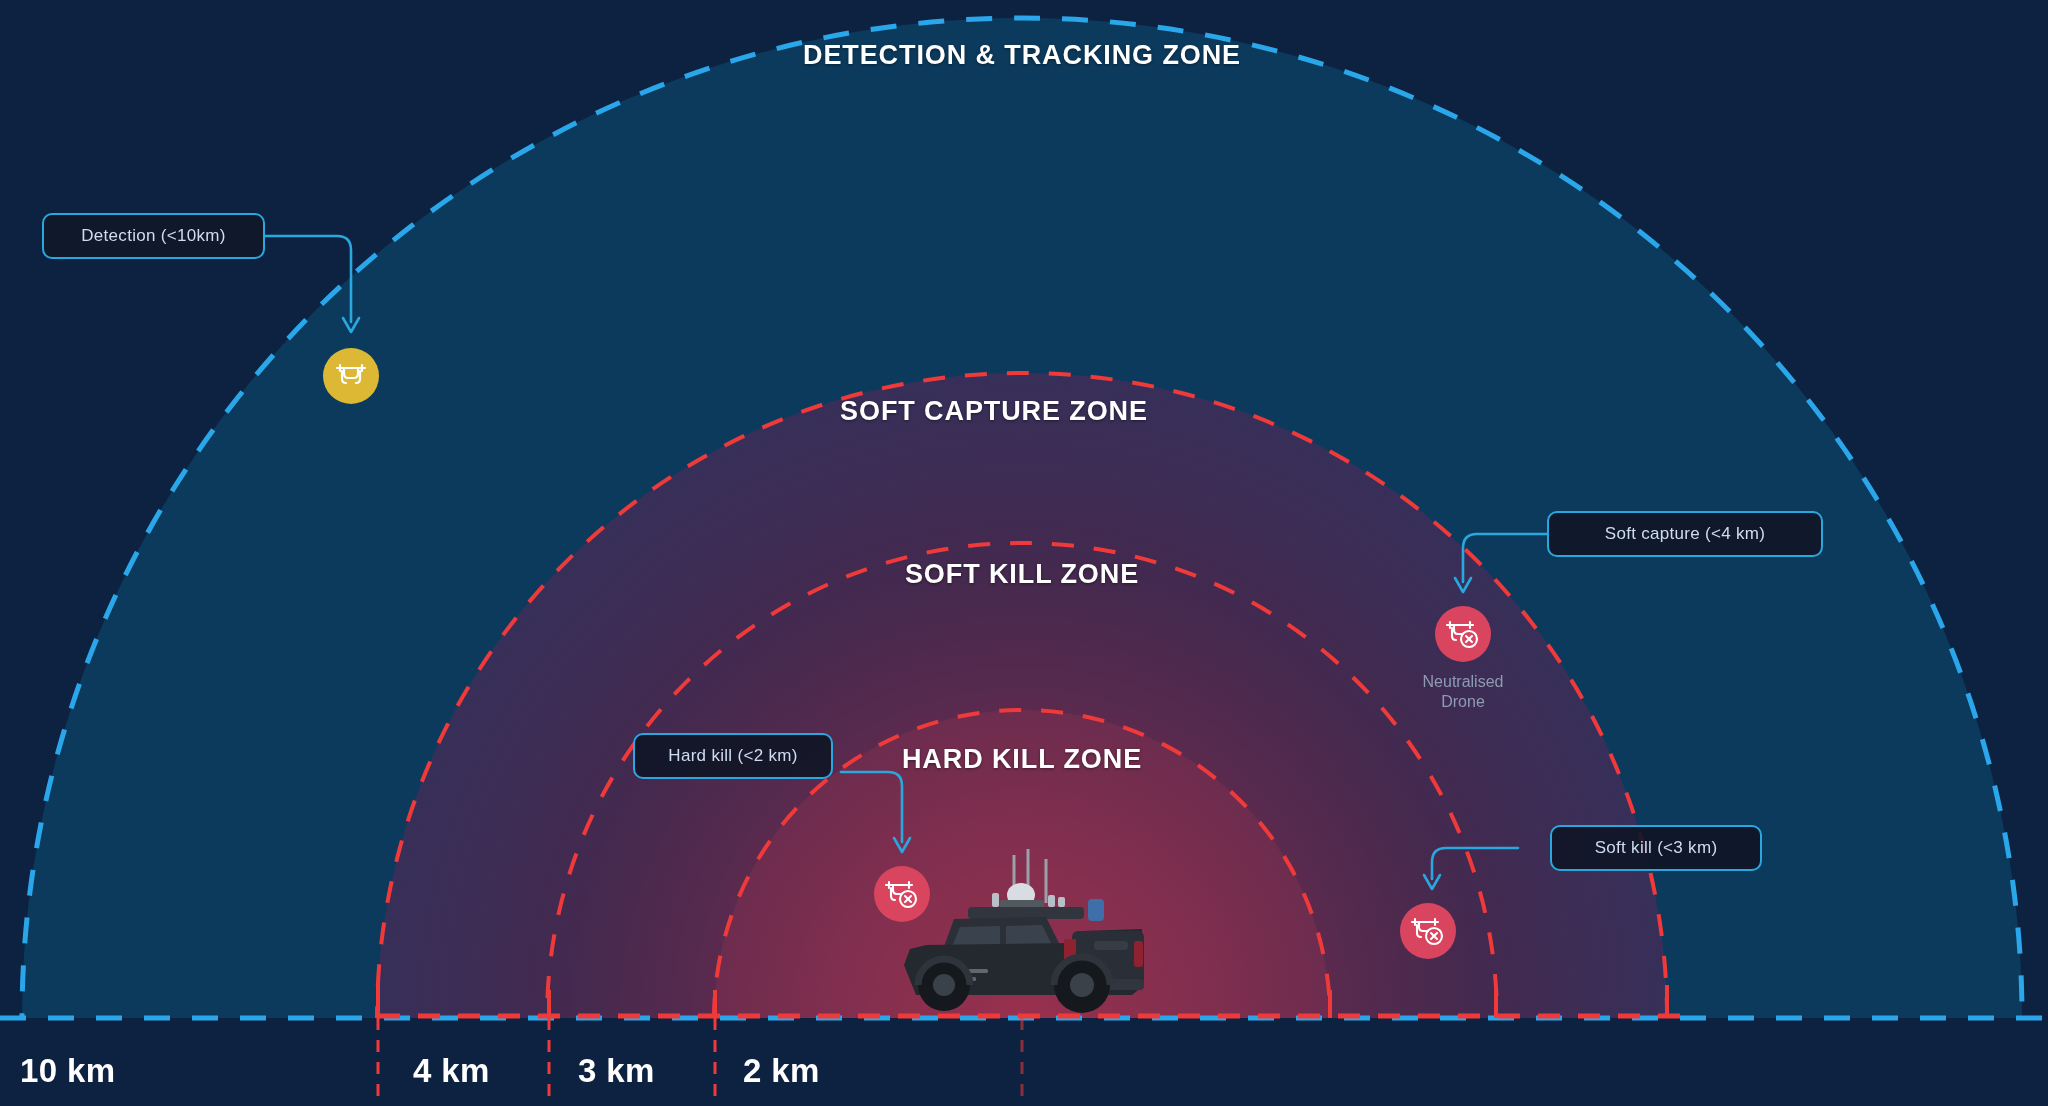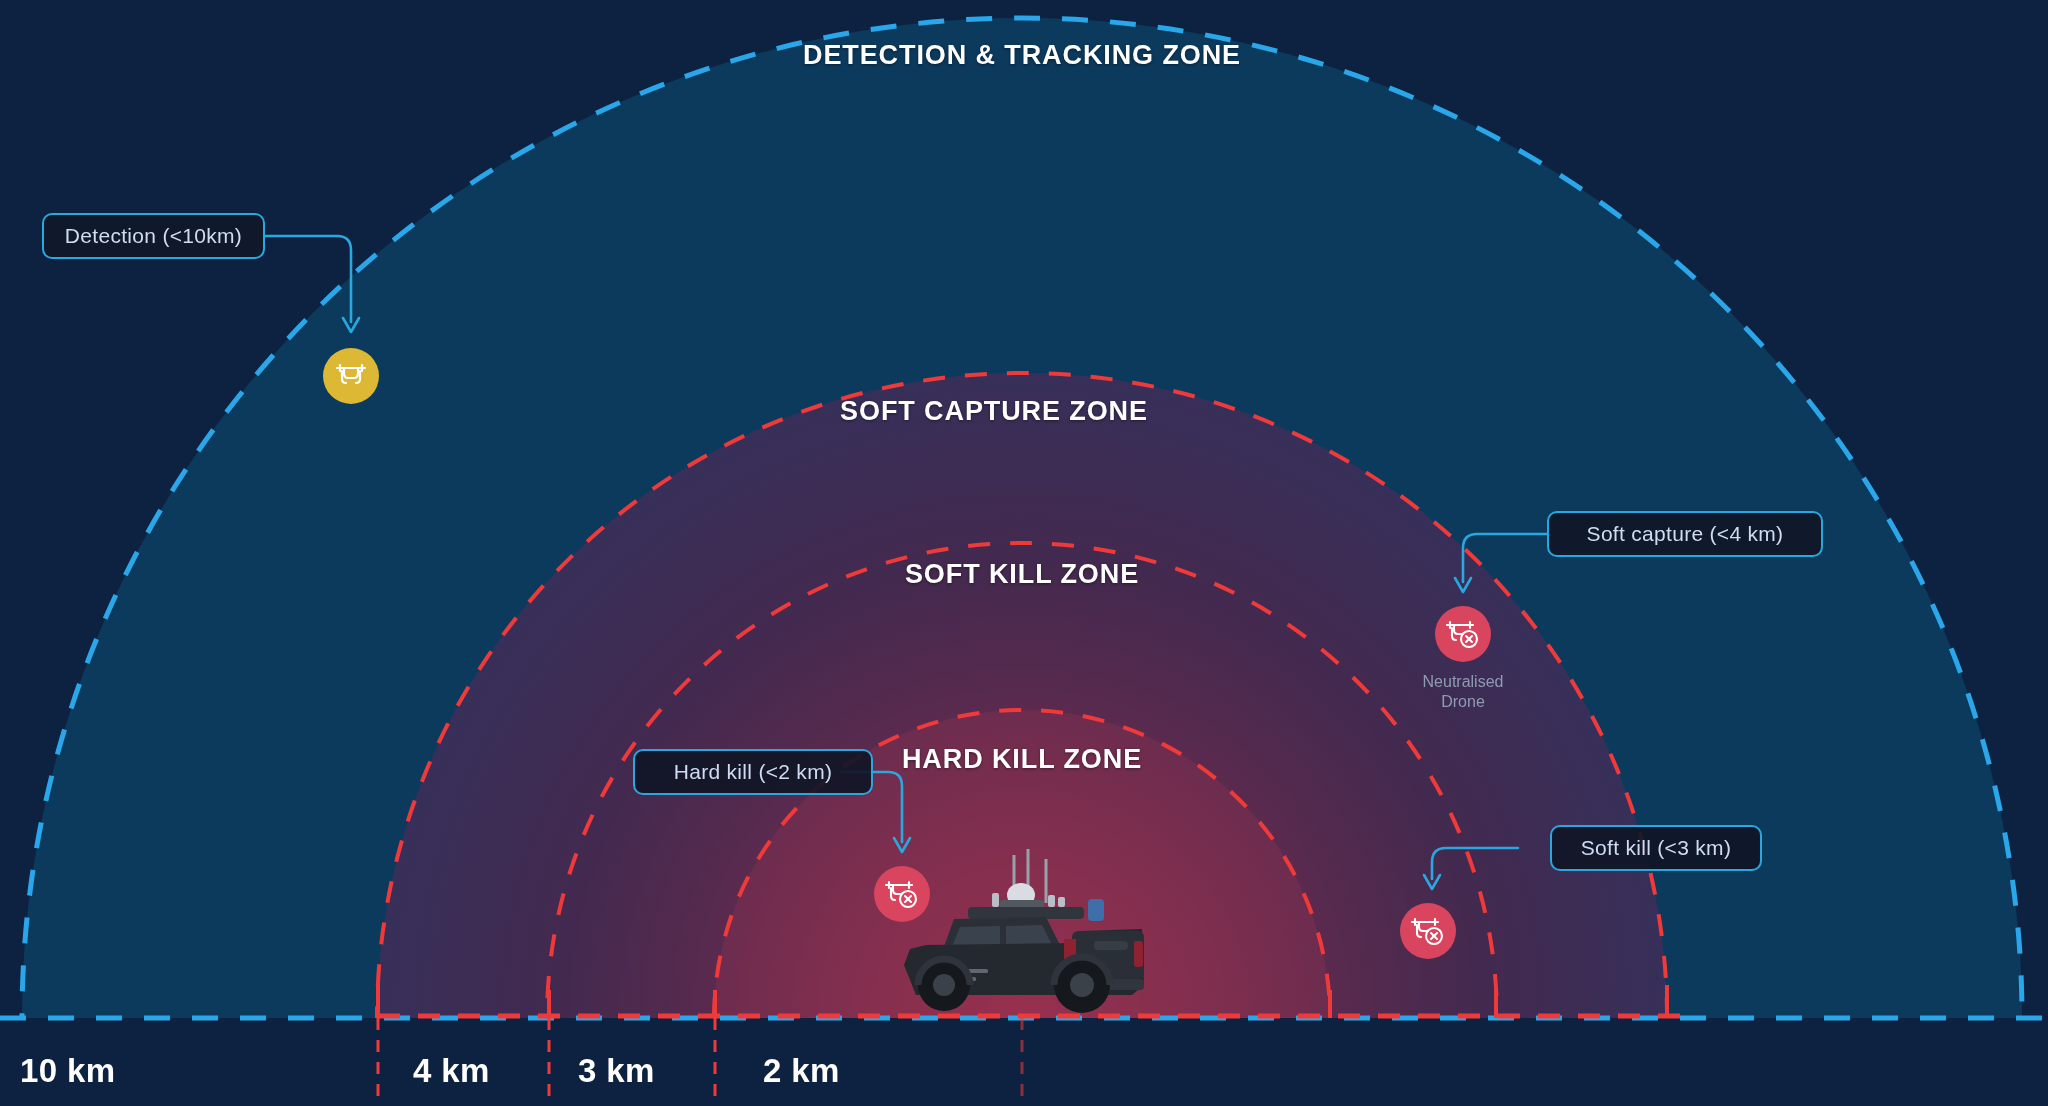--- a/index.html
+++ b/index.html
@@ -28,21 +28,21 @@
   
   .chip{
     position:absolute;
     display:flex;
     align-items:center;
     justify-content:center;
     background:#10192b;
     border:2px solid #29a8e0;
     border-radius:10px;
     color:#cfdcf2;
-    font-size:21px;
+    font-size:17px;
     font-weight:400;
     letter-spacing:.3px;
     white-space:nowrap;
     padding:6px 18px;
     height:46px;
     box-sizing:border-box;
   }
   .chip.translucent{background:rgba(16,22,38,.92);}
   
   .badge{
@@ -201,21 +201,21 @@
   <div class="zone-title" style="left:994px;top:396px;">SOFT CAPTURE ZONE</div>
   <div class="zone-title" style="left:1022px;top:559px;">SOFT KILL ZONE</div>
   <div class="zone-title" style="left:1022px;top:713px;margin-top:31px;">HARD KILL ZONE</div>
 
   <div class="chip" style="left:42px;top:213px;width:223px;">Detection (&lt;10km)</div>
 
   <div class="chip" style="left:1547px;top:511px;width:276px;">Soft capture (&lt;4 km)</div>
 
   <div class="chip translucent" style="left:1518px;top:825px;width:212px;margin-left:32px;">Soft kill (&lt;3 km)</div>
 
-  <div class="chip translucent" style="left:633px;top:749px;width:240px;">Hard kill (&lt;2 km)</div>
+  <div class="chip translucent" style="left:633px;top:733px;width:200px;">Hard kill (&lt;2 km)</div>
 
   <div class="badge yellow" style="left:323px;top:348px;">
     <svg width="36" height="30" viewBox="0 0 36 30">
       <g stroke="#ffffff" stroke-width="2.2" fill="none" stroke-linecap="round" stroke-linejoin="round">
         <line x1="4" y1="7" x2="32" y2="7"></line>
         <line x1="7" y1="4" x2="7" y2="10"></line>
         <line x1="29" y1="4" x2="29" y2="10"></line>
         <path d="M11,8 L11,12 Q11,17 15,17 L21,17 Q25,17 25,12 L25,8"></path>
         <path d="M9,10 L9,18 Q9,22 13,22"></path>
         <path d="M27,10 L27,18 Q27,22 23,22"></path>
@@ -267,15 +267,15 @@
       </g>
     </svg>
   </div>
 
   <div class="neutral-cap" style="left:1463px;top:672px;">Neutralised
 Drone</div>
 
   <div class="scale-label" style="left:20px;top:1052px;">10 km</div>
   <div class="scale-label" style="left:413px;top:1052px;">4 km</div>
   <div class="scale-label" style="left:578px;top:1052px;">3 km</div>
-  <div class="scale-label" style="left:743px;top:1052px;margin-left:20px;">2 km</div>
+  <div class="scale-label" style="left:743px;top:1052px;">2 km</div>
 
 </div>
 
 </body></html>

